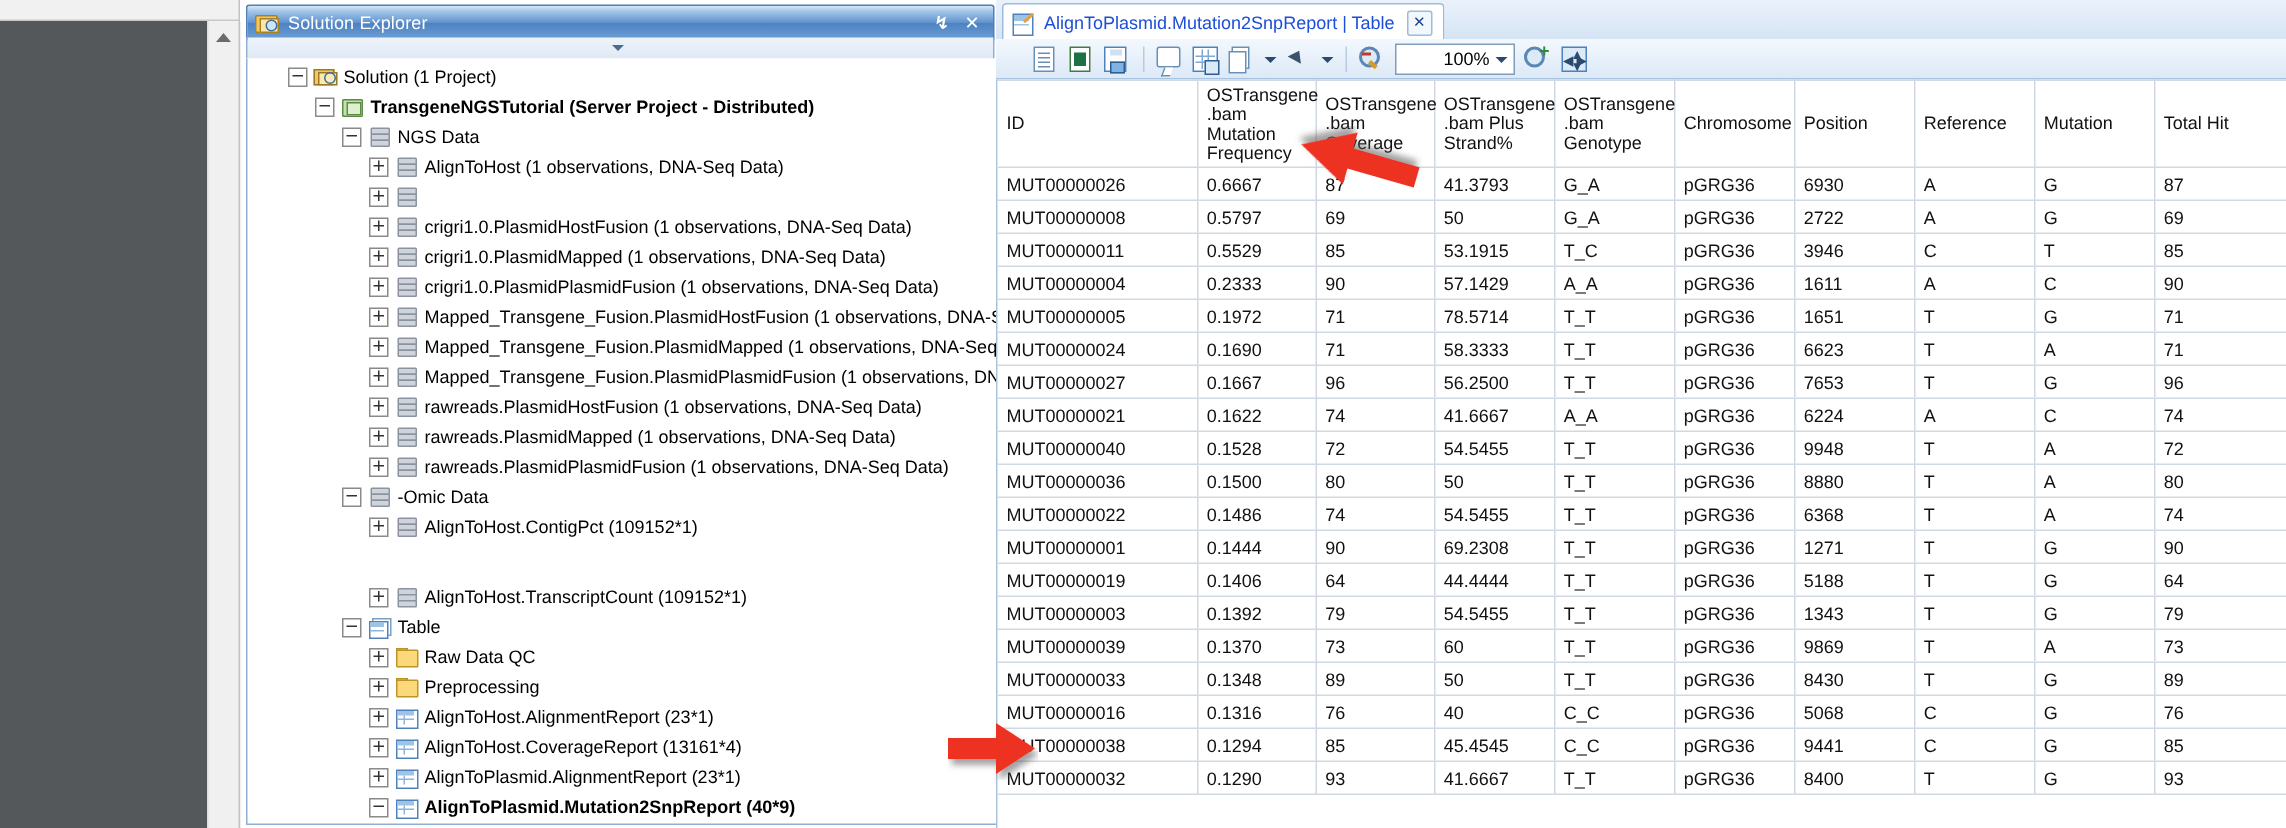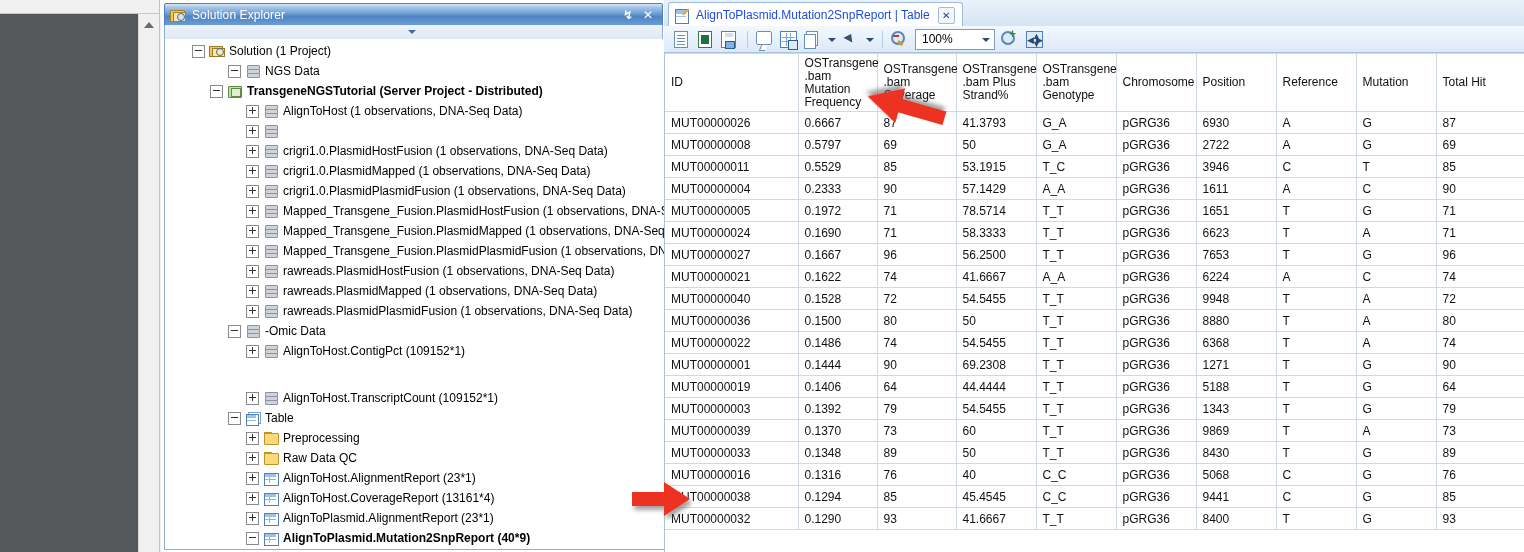--- a/index.html
+++ b/index.html
@@ -95,21 +95,21 @@
   .tab .tclose{margin-left:8px;width:15px;height:15px;border:1px solid #9dbbdc;background:#f2f7fc;
     display:flex;align-items:center;justify-content:center;font-size:10px;color:#14448c;border-radius:2px;cursor:pointer;}
   .tabicon{width:17px;height:15px;position:relative;}
   .tabicon .pg{position:absolute;left:1px;top:1px;width:12px;height:13px;background:#fff;border:1px solid #4f81bd;}
   .tabicon .hd{position:absolute;left:2px;top:2px;width:10px;height:4px;background:#9dc3e6;}
   .tabicon .ln{position:absolute;left:2px;top:8px;width:10px;height:1px;background:#9dc3e6;}
   .tabicon .pen{position:absolute;left:8px;top:6px;width:8px;height:2.4px;background:#e8a33d;transform:rotate(-42deg);transform-origin:0 0;}
 
   .toolbar{position:absolute;left:0;top:26px;width:860px;height:27px;
     background:linear-gradient(to bottom,#f3f8fd,#dce9f7);border-bottom:1px solid #a7c3e0;
-    display:flex;align-items:center;padding-left:6px;box-sizing:border-box;}
+    display:flex;align-items:center;padding-left:21px;box-sizing:border-box;text-align:right;}
   .tbtn{width:22px;height:22px;margin-right:2px;position:relative;cursor:pointer;}
   .tbsep{width:1px;height:17px;background:#b7cbe2;margin:0 5px;}
   .tbcaret{width:12px;height:22px;position:relative;cursor:pointer;margin-right:2px;}
   .tbcaret::after{content:"";position:absolute;left:3px;top:10px;width:0;height:0;
     border-left:4px solid transparent;border-right:4px solid transparent;border-top:4px solid #2b4a6f;}
 
   .zoombox{width:78px;height:19px;background:#fff;border:1px solid #7f9db9;
     display:flex;align-items:center;margin-left:3px;margin-right:4px;}
   .zoombox .zv{flex:1;font-size:12px;padding-left:6px;}
   .zoombox .zc{width:16px;height:17px;position:relative;}
@@ -193,37 +193,37 @@
       <div class="tree" id="tree">
           <div class="node" style="padding-left: 4px;">
             <span class="exp"></span>
             <span class="ic sol">
               <span class="a"></span>
               <span class="b"></span>
               <span class="c"></span>
             </span>
             <span class="lbl">Solution (1 Project)</span>
           </div>
-          <div class="node" style="padding-left: 40px;">
-            <span class="exp"></span>
-            <span class="ic stk">
-              <span class="s"></span>
-              <span class="s s2"></span>
-              <span class="s s3"></span>
-            </span>
-            <span class="lbl">NGS Data</span>
-          </div>
           <div class="node bold" style="padding-left: 22px;">
             <span class="exp"></span>
             <span class="ic prj">
               <span class="a"></span>
               <span class="b"></span>
             </span>
             <span class="lbl">TransgeneNGSTutorial (Server Project - Distributed)</span>
           </div>
+          <div class="node" style="padding-left: 40px;">
+            <span class="exp"></span>
+            <span class="ic stk">
+              <span class="s"></span>
+              <span class="s s2"></span>
+              <span class="s s3"></span>
+            </span>
+            <span class="lbl">NGS Data</span>
+          </div>
           <div class="node" style="padding-left: 58px;">
             <span class="exp plus"></span>
             <span class="ic stk">
               <span class="s"></span>
               <span class="s s2"></span>
               <span class="s s3"></span>
             </span>
             <span class="lbl">AlignToHost (1 observations, DNA-Seq Data)</span>
           </div>
           <div class="node" style="padding-left: 58px;">
@@ -351,29 +351,29 @@
               <span class="d"></span>
             </span>
             <span class="lbl">Table</span>
           </div>
           <div class="node" style="padding-left: 58px;">
             <span class="exp plus"></span>
             <span class="ic fld">
               <span class="b"></span>
               <span class="a"></span>
             </span>
+            <span class="lbl">Raw Data QC</span>
+          </div>
+          <div class="node" style="padding-left: 58px;">
+            <span class="exp plus"></span>
+            <span class="ic fld">
+              <span class="b"></span>
+              <span class="a"></span>
+            </span>
             <span class="lbl">Preprocessing</span>
-          </div>
-          <div class="node" style="padding-left: 58px;">
-            <span class="exp plus"></span>
-            <span class="ic fld">
-              <span class="b"></span>
-              <span class="a"></span>
-            </span>
-            <span class="lbl">Raw Data QC</span>
           </div>
           <div class="node" style="padding-left: 58px;">
             <span class="exp plus"></span>
             <span class="ic tbl">
               <span class="a"></span>
               <span class="b"></span>
               <span class="c"></span>
               <span class="d"></span>
             </span>
             <span class="lbl">AlignToHost.AlignmentReport (23*1)</span>

